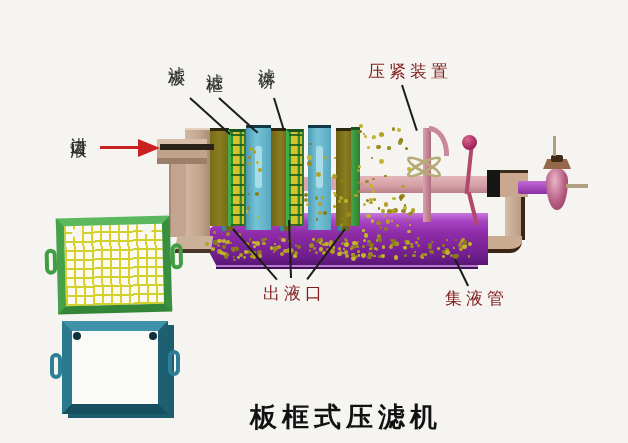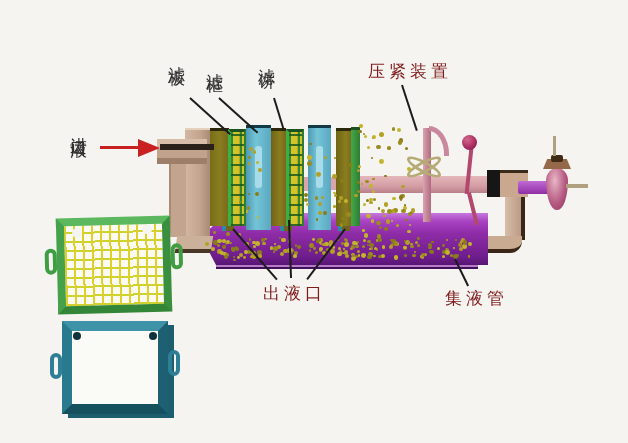--- a/index.html
+++ b/index.html
@@ -485,14 +485,15 @@
   <div class="leader" style="left:345px;top:228px;width:63px;transform:rotate(127deg);"></div>
   <div class="leader" style="left:455px;top:258px;width:30px;transform:rotate(64deg);"></div>
 
   <div class="vlabel" style="left:168px;top:53px;">滤板</div>
   <div class="vlabel" style="left:206px;top:60px;">滤框</div>
   <div class="vlabel" style="left:258px;top:55px;">滤饼</div>
   <div class="hlabel" style="left:368px;top:60px;">压紧装置</div>
   <div class="vlabel" style="left:70px;top:124px;">进液口</div>
   <div class="hlabel" style="left:445px;top:287px;">集液管</div>
   <div class="hlabel" style="left:263px;top:282px;">出液口</div>
+  <div class="title" style="left:250px;top:399px;">板框式压滤机</div>
 
 </div>
 
 </body></html>

